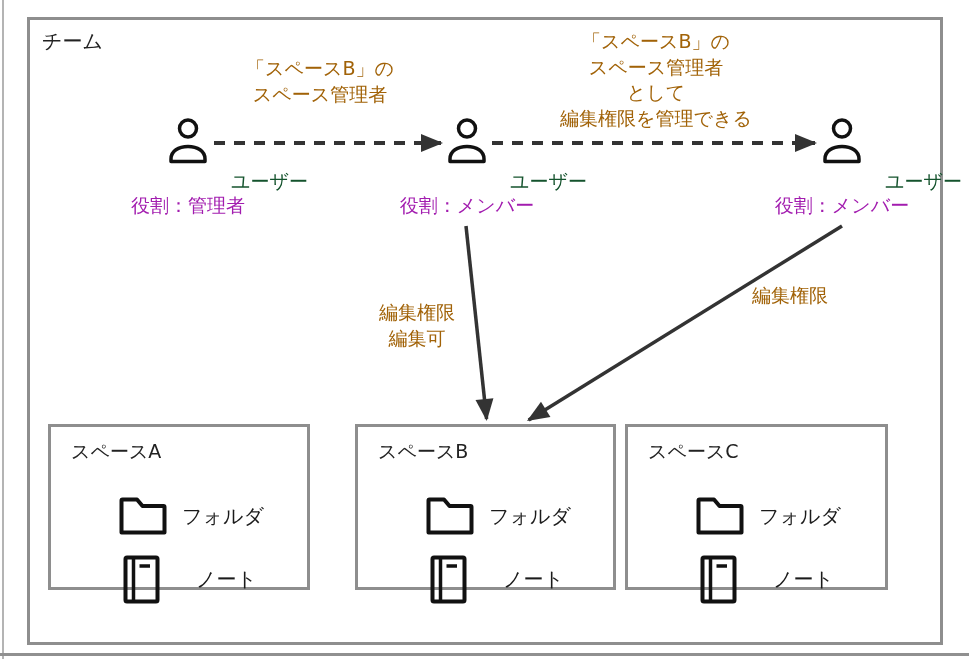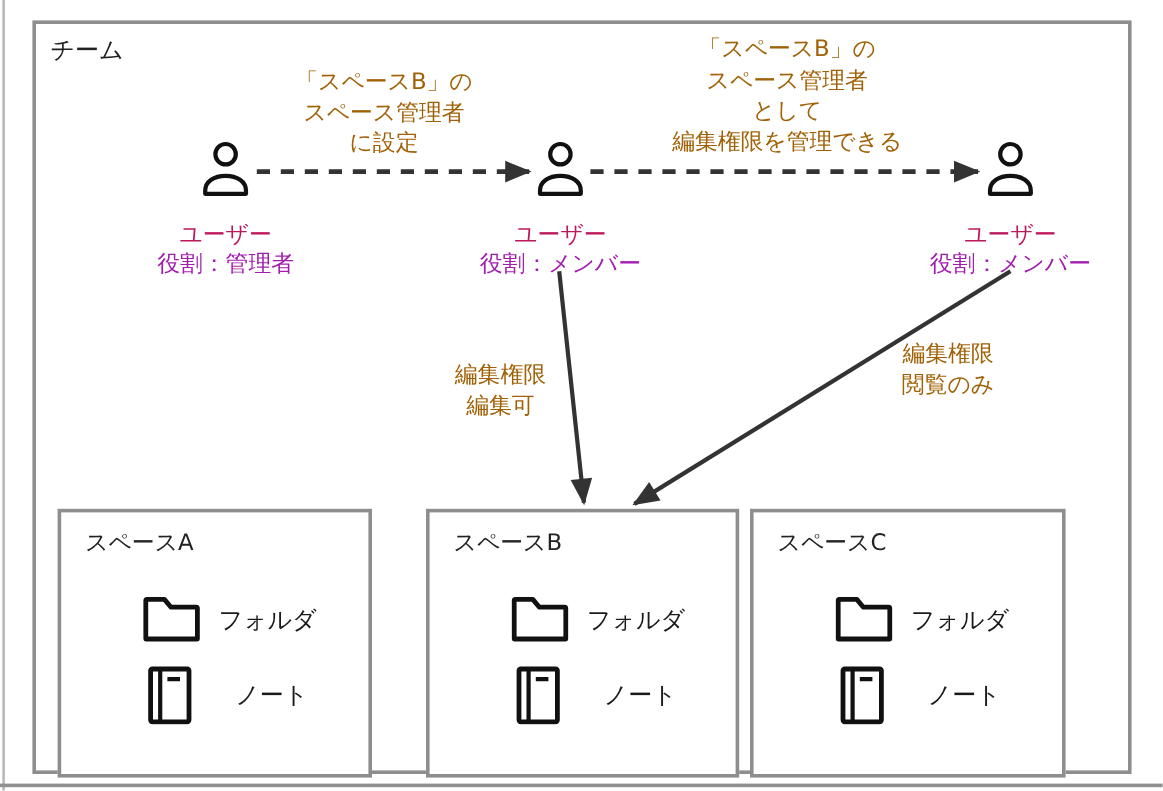--- a/index.html
+++ b/index.html
@@ -15,30 +15,30 @@
   .edge-left{position:absolute;left:2px;top:0;width:2px;height:659px;background:#b4b4b4;}
   .edge-bottom{position:absolute;left:0;top:653px;width:969px;height:3px;background:#909090;}
   .team-box{
     position:absolute;left:27px;top:17px;width:916px;height:628px;
     border:3px solid #8e8e8e;box-sizing:border-box;background:#ffffff;
   }
   .team-title{position:absolute;left:42px;top:28px;font-size:20px;color:#222;}
   .overlay{position:absolute;left:0;top:0;}
   .user{position:absolute;top:118px;width:240px;text-align:center;}
   .user svg{display:block;margin:0 auto;}
-  .user .uname{font-size:19px;line-height:24px;margin-top:20px;color:#be185d;}
+  .user .uname{font-size:19px;line-height:24px;margin-top:5px;color:#14532d;text-align:right;}
   .user .urole{font-size:19px;line-height:24px;color:#a21caf;}
   .u1{left:68px;} .u2{left:347px;} .u3{left:722px;}
   .arrow-note{position:absolute;text-align:center;font-size:19px;line-height:25.5px;color:#a16207;}
   .note1{left:180px;top:56px;width:280px;}
   .note2{left:506px;top:29px;width:300px;}
   .perm1{left:327px;top:300px;width:180px;}
   .perm2{left:700px;top:283px;width:180px;}
   .space-box{
-    position:absolute;top:424px;height:224px;
+    position:absolute;top:424px;height:166px;
     border:3px solid #8e8e8e;box-sizing:border-box;background:#ffffff;
   }
   .sa{left:48px;width:262px;} .sb{left:355px;width:261px;} .sc{left:625px;width:263px;}
   .space-title{position:absolute;left:20px;top:12px;font-size:19px;color:#222;}
   .space-row{position:absolute;display:flex;align-items:center;gap:15px;margin-left:44px;}
   .row-folder{left:24px;top:70px;}
   .row-note{left:28px;top:128px;gap:36px;}
   .space-row .ilabel{font-size:20px;color:#1a1a1a;}
 </style>
 </head>
@@ -87,38 +87,36 @@
       <circle cx="20" cy="10.5" r="8.5" fill="none" stroke="#111" stroke-width="3.5"></circle>
       <path d="M3,43.5 L3,41 C3,33 10.5,28.5 20,28.5 C29.5,28.5 37,33 37,41 L37,43.5 Z" fill="none" stroke="#111" stroke-width="3.5" stroke-linejoin="round"></path>
     </svg>
     <div class="uname">ユーザー</div>
     <div class="urole">役割：メンバー</div>
   </div>
 
   <div class="arrow-note note1">
     <div>「スペースB」の</div>
     <div>スペース管理者</div>
-    <div>に設定</div>
   </div>
 
   <div class="arrow-note note2">
     <div>「スペースB」の</div>
     <div>スペース管理者</div>
     <div>として</div>
     <div>編集権限を管理できる</div>
   </div>
 
   <div class="arrow-note perm1">
     <div>編集権限</div>
     <div>編集可</div>
   </div>
 
   <div class="arrow-note perm2">
     <div>編集権限</div>
-    <div>閲覧のみ</div>
   </div>
 
   <div class="space-box sa">
     <div class="space-title">スペースA</div>
     <div class="space-row row-folder">
       <svg viewBox="0 0 48 38" width="48" height="38">
         <path d="M2.5,35.5 L2.5,3.5 C2.5,2.9 3,2.5 3.5,2.5 L18,2.5 L23.5,9 L44.5,9 C45.1,9 45.5,9.4 45.5,10 L45.5,35.5 Z" fill="none" stroke="#111" stroke-width="4" stroke-linejoin="round"></path>
       </svg>
       <span class="ilabel">フォルダ</span>
     </div>

